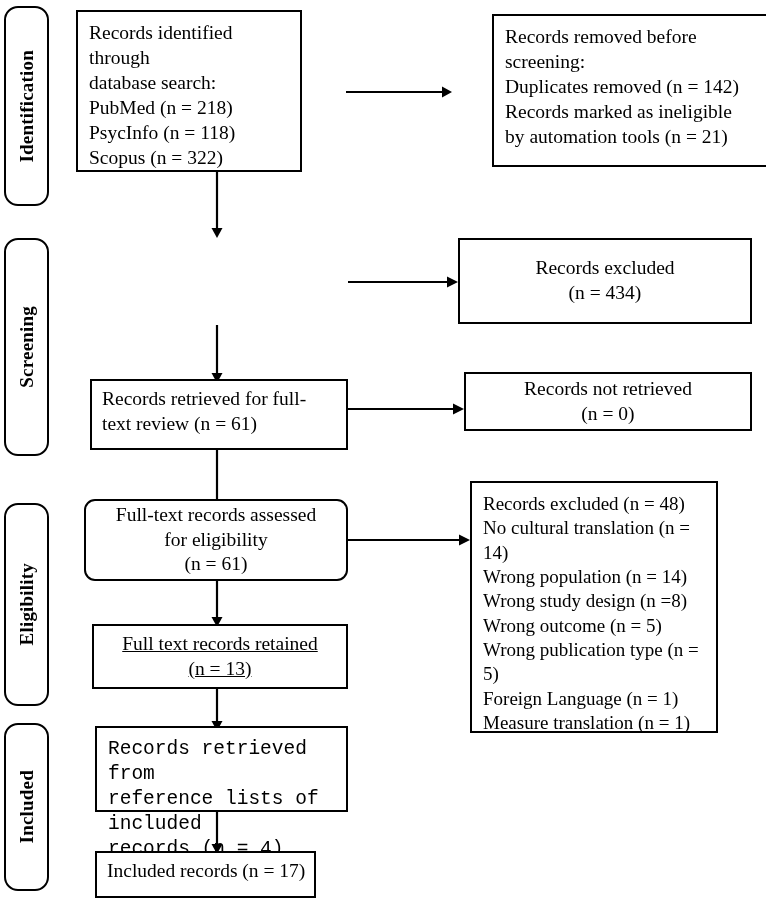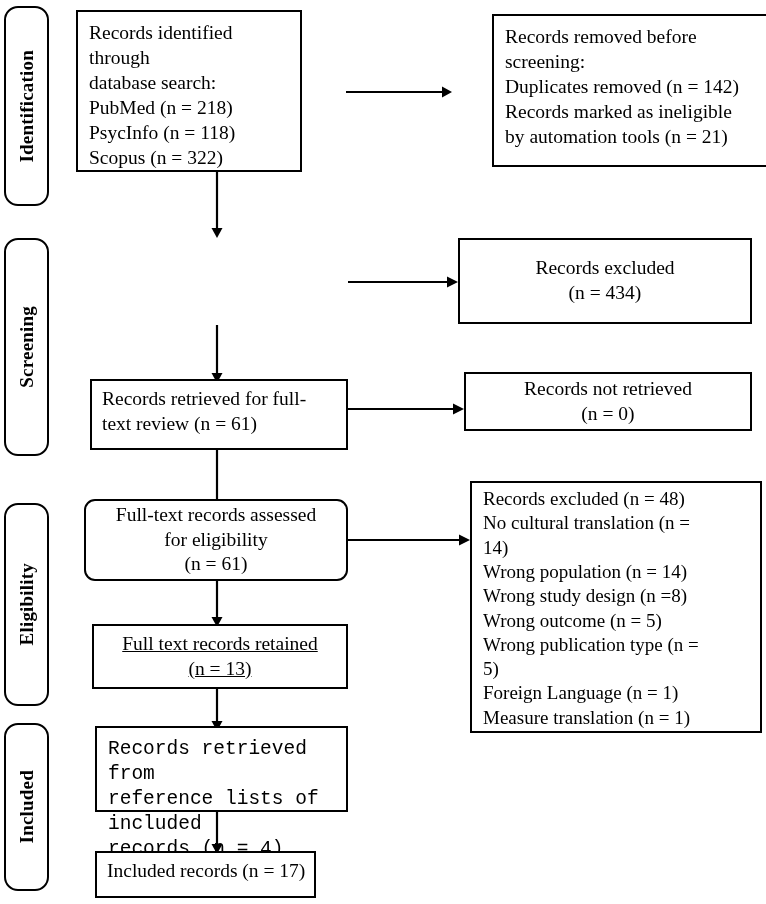--- a/index.html
+++ b/index.html
@@ -178,21 +178,21 @@
       <polygon points="2.5,52 13.5,52 8,62" fill="#000"></polygon>
     </svg>
   </div>
 
   <div class="flow-box box-pad-center" style="left:84px; top:499px; width:264px; height:82px;border-radius:11px;">
     <span class="box-text">Full-text records assessed
 for eligibility
 (n = 61)</span>
   </div>
 
-  <div class="flow-box box-pad-topleft" style="left:470px; top:481px; width:292px; height:252px; font-size:19px;align-items:center;">
+  <div class="flow-box box-pad-topleft" style="left:470px; top:481px; width:248px; height:252px; font-size:19px;">
     <span class="box-text">Records excluded (n = 48)
   No cultural translation (n =
   14)
   Wrong population (n = 14)
   Wrong study design (n =8)
   Wrong outcome (n = 5)
   Wrong publication type (n =
   5)
   Foreign Language (n = 1)
   Measure translation (n = 1)</span>

